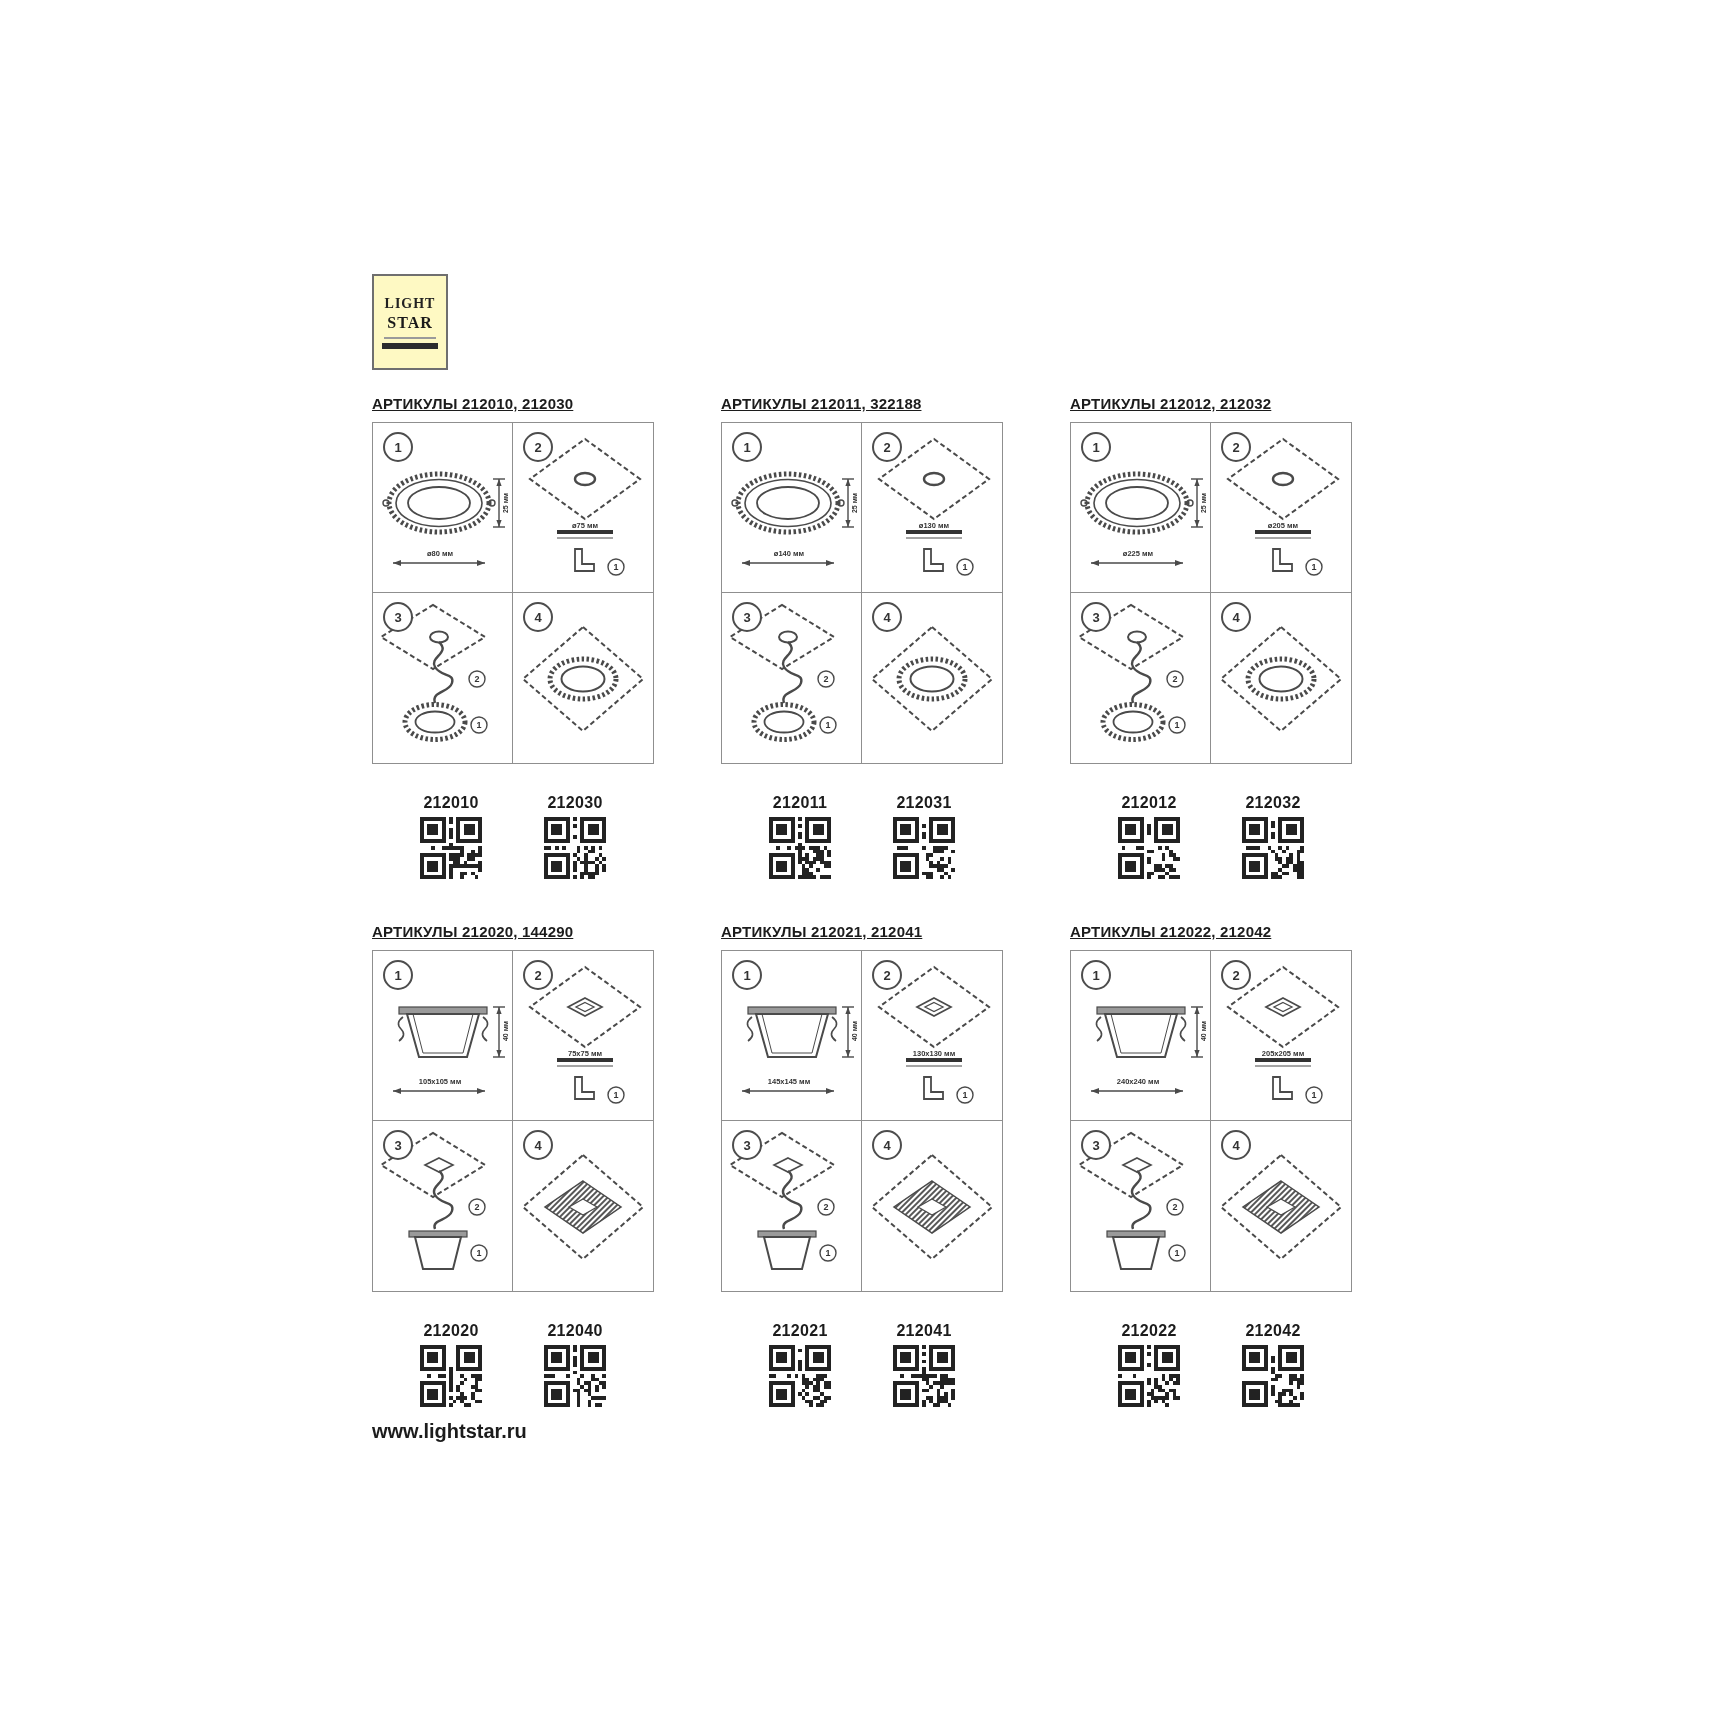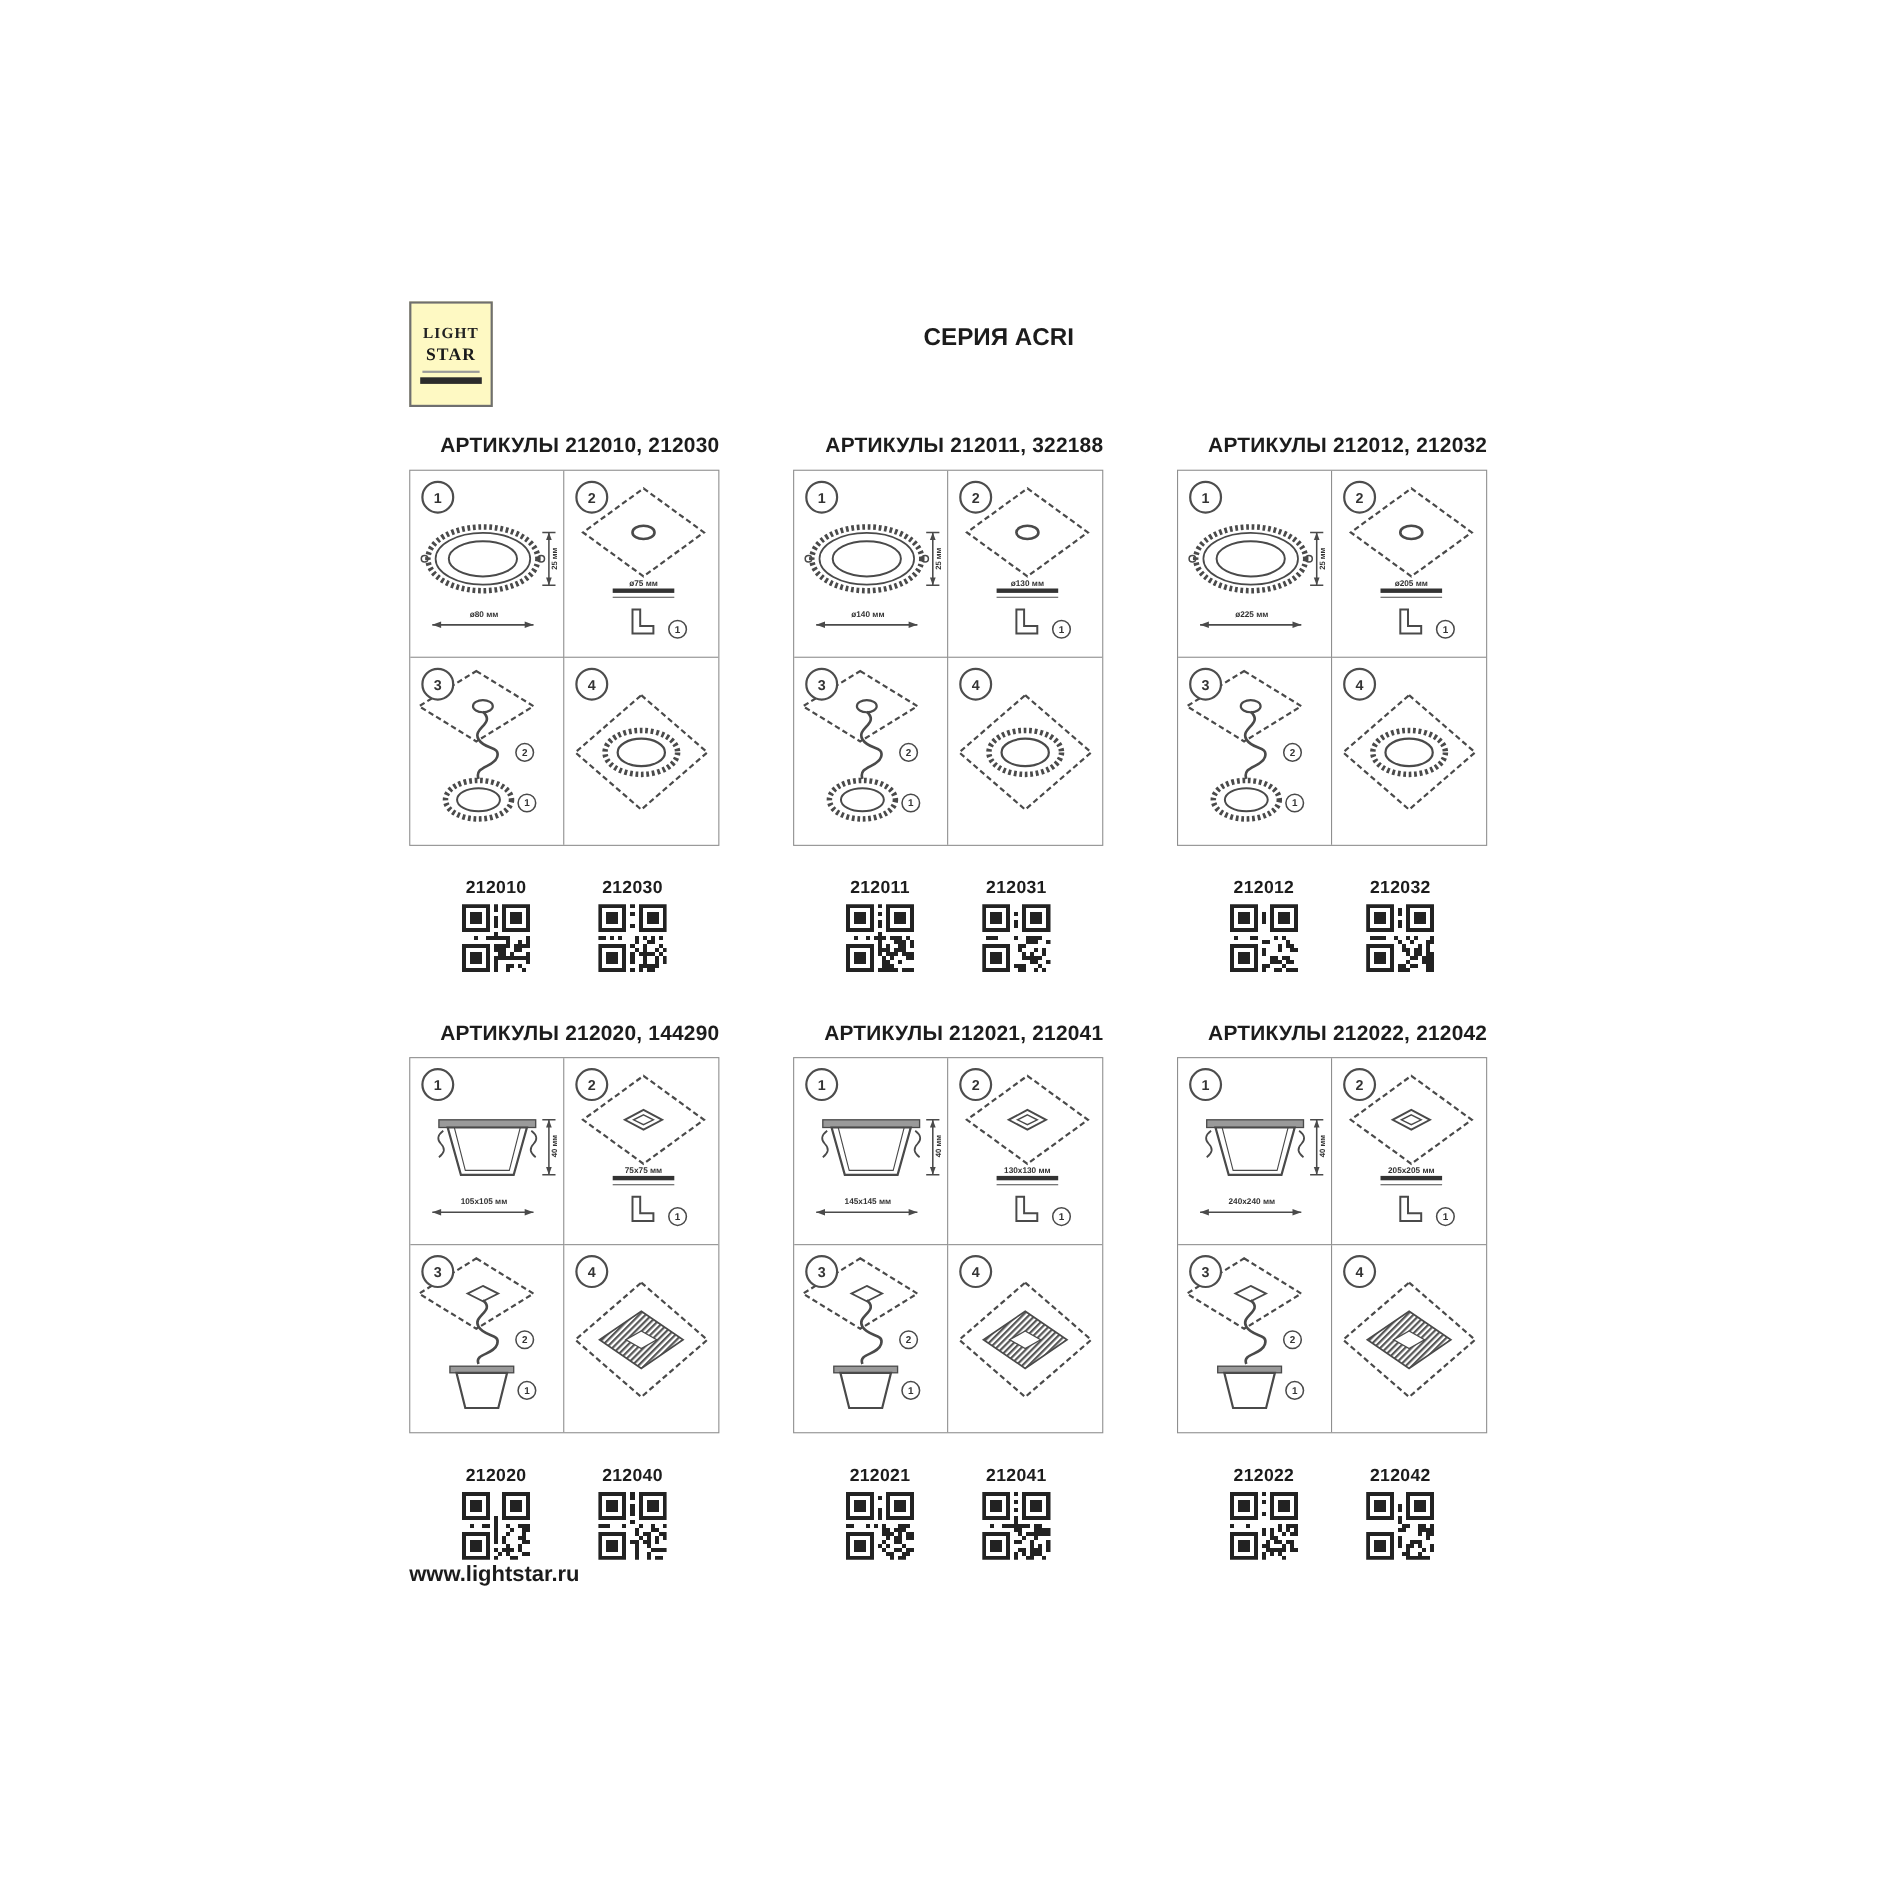--- a/index.html
+++ b/index.html
@@ -17,21 +17,21 @@
   .logo .l1{font-family:"Liberation Serif",serif;font-weight:700;font-size:14px;letter-spacing:1px;color:#222;}
   .logo .l2{font-family:"Liberation Serif",serif;font-weight:700;font-size:16px;letter-spacing:1px;color:#1a1a1a;line-height:20px;}
   .logo .bar-thin{width:52px;height:2px;background:#9a9a9a;margin-top:3px;}
   .logo .bar-thick{width:56px;height:6px;background:#2c2c2c;margin-top:3px;}
   .titles{position:absolute;left:90px;top:24px;width:892px;text-align:center;}
   .title-1{font-size:25px;font-weight:700;letter-spacing:.2px;}
   .title-2{font-size:22px;font-weight:700;margin-top:10px;}
   
   .panels{position:absolute;left:0;top:135px;display:grid;grid-template-columns:282px 282px 282px;column-gap:67px;row-gap:40px;}
   .panel{width:282px;}
-  .ph{margin:0 0 10px 0;text-align:right;font-size:19px;font-weight:700;letter-spacing:.2px;white-space:nowrap;}
+  .ph{margin:0 0 10px 0;text-align:left;font-size:15px;font-weight:700;letter-spacing:.2px;white-space:nowrap;text-decoration:underline;}
   .cells{display:grid;grid-template-columns:140px 140px;grid-template-rows:170px 170px;border:1.5px solid #8f8f8f;background:#fff;}
   .cell{position:relative;width:140px;height:170px;box-sizing:border-box;}
   .cell.br{border-right:1.5px solid #8f8f8f;}
   .cell.bb{border-bottom:1.5px solid #8f8f8f;}
   .cell svg.diag{position:absolute;left:0;top:0;width:140px;height:170px;}
   .stepnum{
     position:absolute;left:10px;top:9px;width:26px;height:26px;border:2px solid #4d4d4d;border-radius:50%;
     display:flex;align-items:center;justify-content:center;font-size:13px;font-weight:700;color:#333;background:#fff;z-index:2;
   }
   .dim{position:absolute;font-size:7.5px;font-weight:700;color:#333;white-space:nowrap;transform:translate(-50%,-50%);z-index:2;}
@@ -147,21 +147,20 @@
 
 <div class="sheet">
 
   <div class="logo">
     <div class="l1">LIGHT</div>
     <div class="l2">STAR</div>
     <div class="bar-thin"></div>
     <div class="bar-thick"></div>
   </div>
   <div class="titles">
-    <div class="title-2">СЕРИЯ ACRI</div>
   </div>
 
   <div class="panels">
 
     <section class="panel">
       <h3 class="ph">АРТИКУЛЫ 212010, 212030</h3>
       <div class="cells">
         <div class="cell br bb">
           <span class="stepnum">1</span>
           <svg class="diag" viewBox="0 0 140 170">

